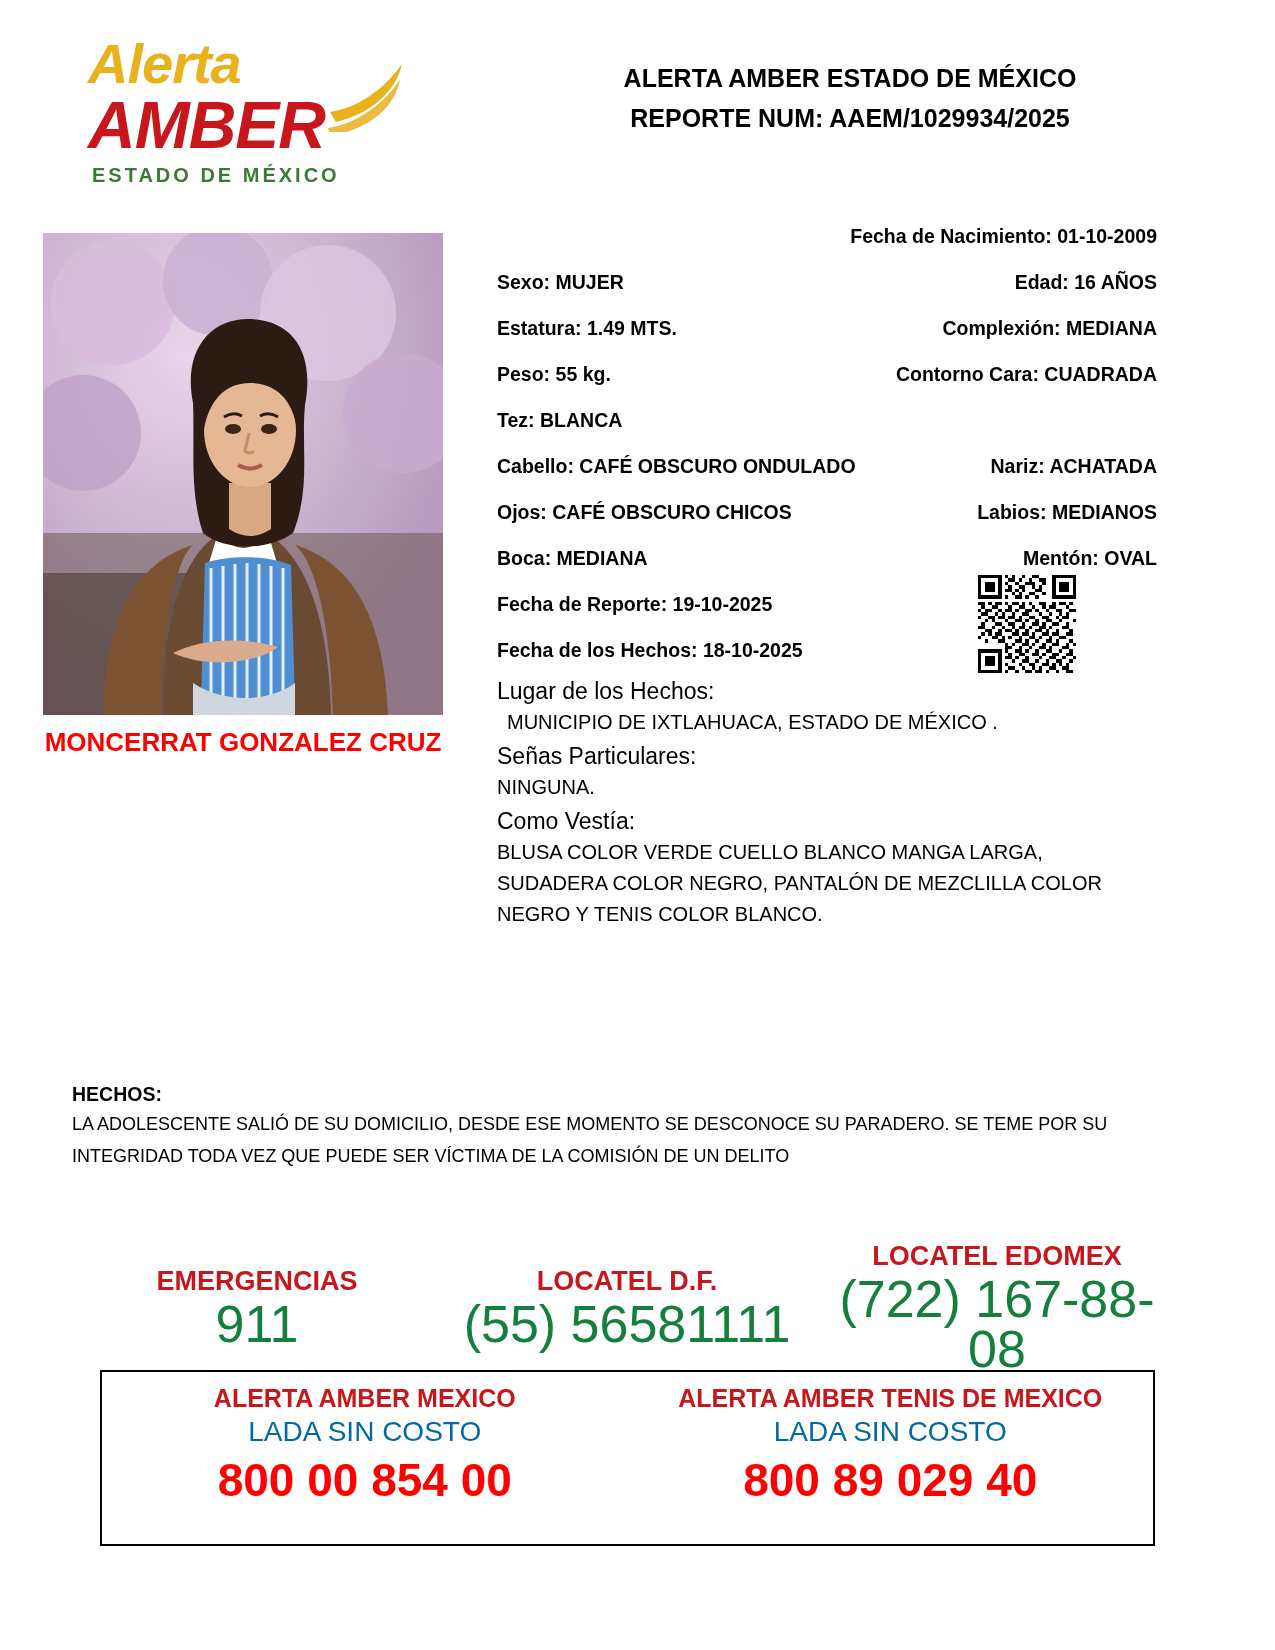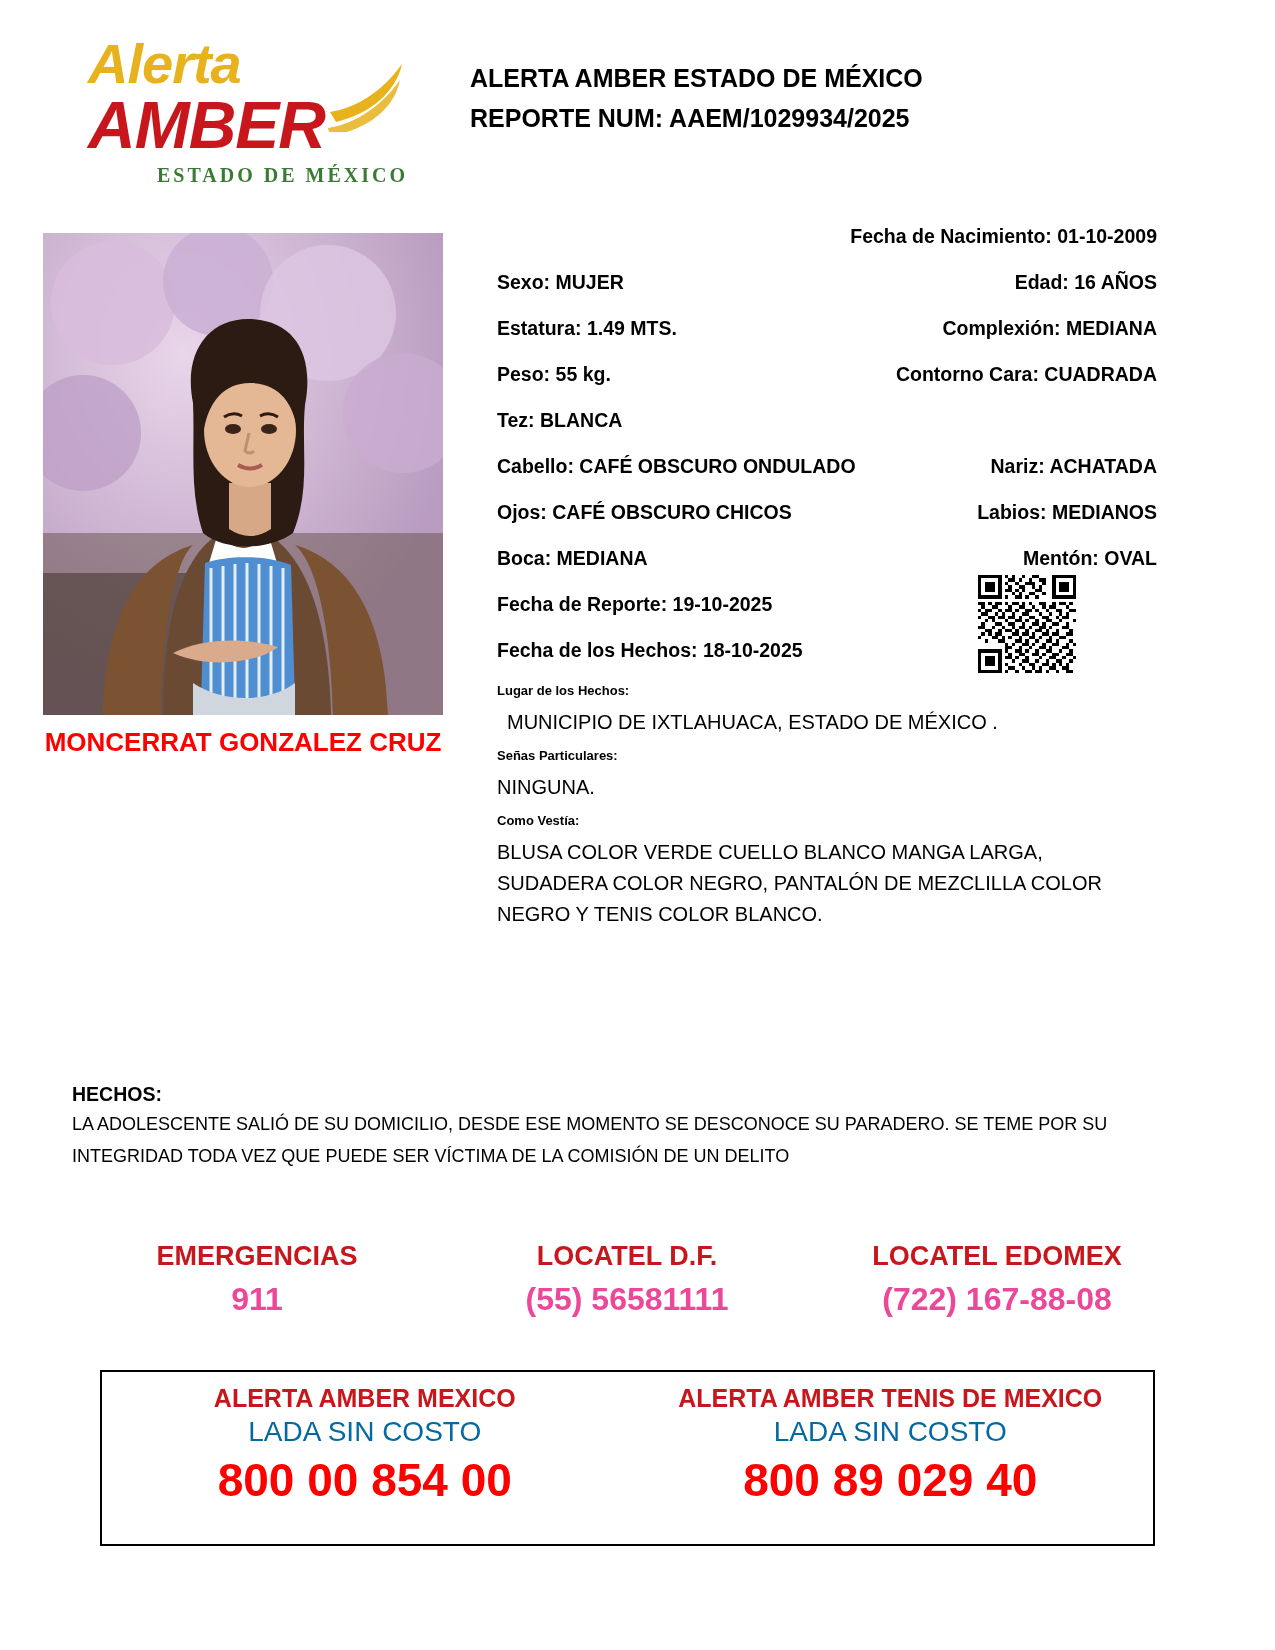--- a/index.html
+++ b/index.html
@@ -43,43 +43,42 @@
     font-family: "Liberation Sans", sans-serif;
     font-weight: bold;
     font-style: italic;
     font-size: 66px;
     letter-spacing: -1px;
     color: #C8161D;
     line-height: 66px;
     margin: 0;
   }
   .logo-sub {
-    font-family: Liberation Serif, serif;
+    font-family: Liberation Sans, sans-serif;
     font-weight: bold;
     font-size: 20px;
     letter-spacing: 3px;
     color: #3A7A34;
     margin: 6px 0 0 4px;
-    text-align: right;
   }
   .logo-swoosh {
     position: absolute;
     right: -8px;
     top: 26px;
     width: 90px;
     height: 70px;
   }
 
   
   .header-title {
     position: absolute;
     left: 470px;
     top: 58px;
     width: 760px;
-    text-align: left;
+    text-align: center;
     font-size: 25px;
     font-weight: bold;
     line-height: 40px;
   }
 
   
   .photo-wrap {
     position: absolute;
     left: 43px;
     top: 233px;
@@ -127,22 +126,22 @@
     top: 0;
   }
   .row.center-only {
     text-align: right;
   }
   .lbl { font-weight: bold; }
   .val { font-weight: bold; }
 
   .blk { margin-top: 2px; }
   .blk-label {
-    font-size: 13px;
-    font-weight: bold;
+    font-size: 23px;
+    font-weight: normal;
     line-height: 32px;
   }
   .blk-text {
     font-size: 20px;
     font-weight: normal;
     line-height: 31px;
   }
   .indent-1 { padding-left: 10px; }
 
   
@@ -186,23 +185,23 @@
     flex: 1;
     text-align: center;
   }
   .phone-col .ptitle {
     color: #C8161D;
     font-weight: bold;
     font-size: 27px;
     line-height: 36px;
   }
   .phone-col .pnum {
-    color: #ec4899;
-    font-weight: bold;
-    font-size: 32px;
+    color: #15803d;
+    font-weight: normal;
+    font-size: 52px;
     line-height: 50px;
   }
 
   
   .bottom-box {
     position: absolute;
     left: 100px;
     top: 1370px;
     width: 1051px;
     height: 172px;

